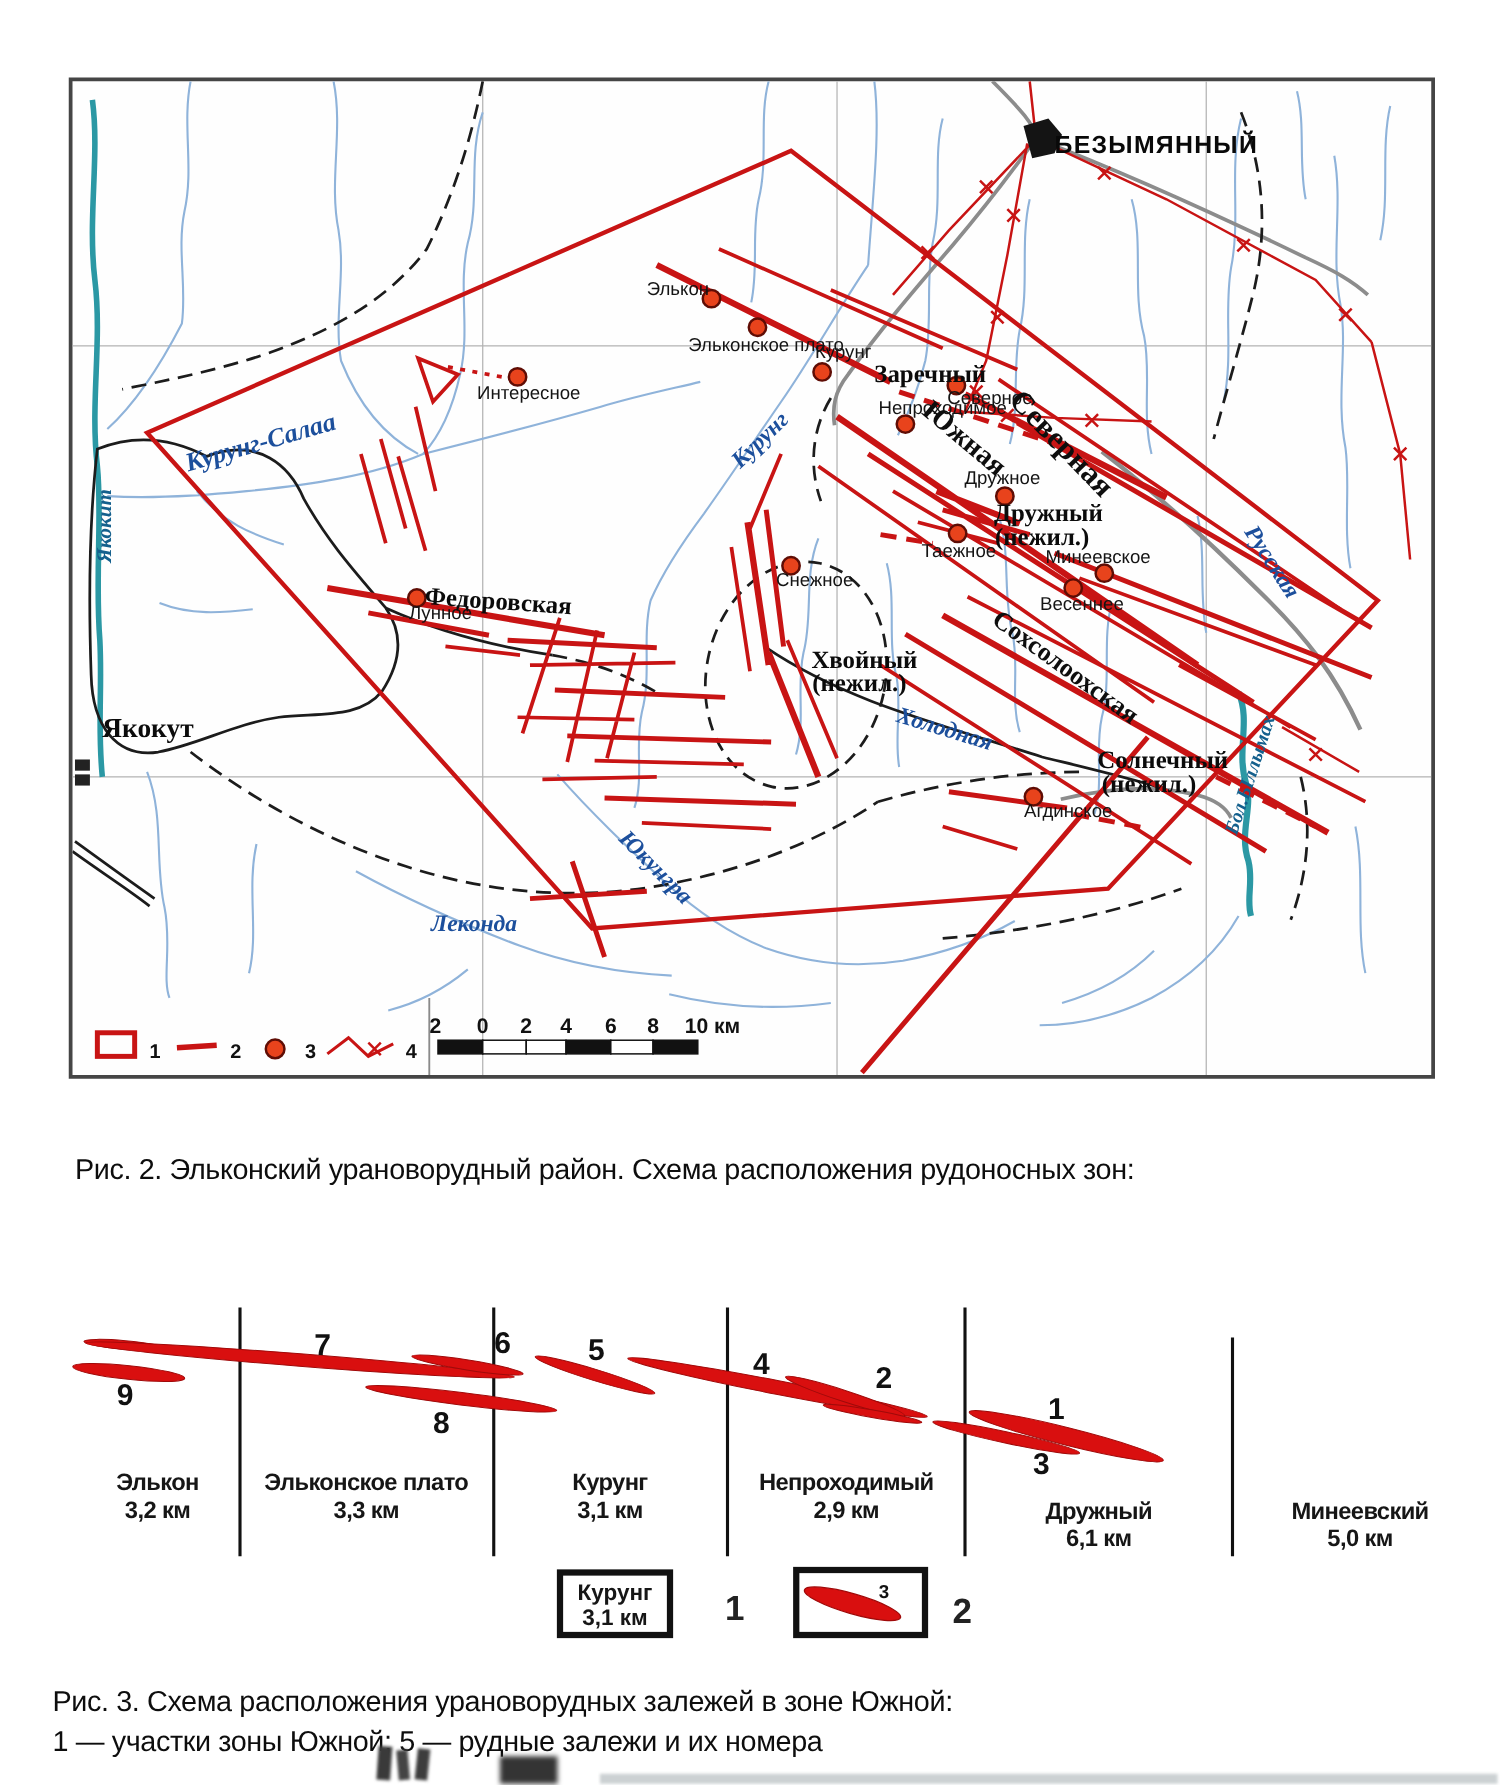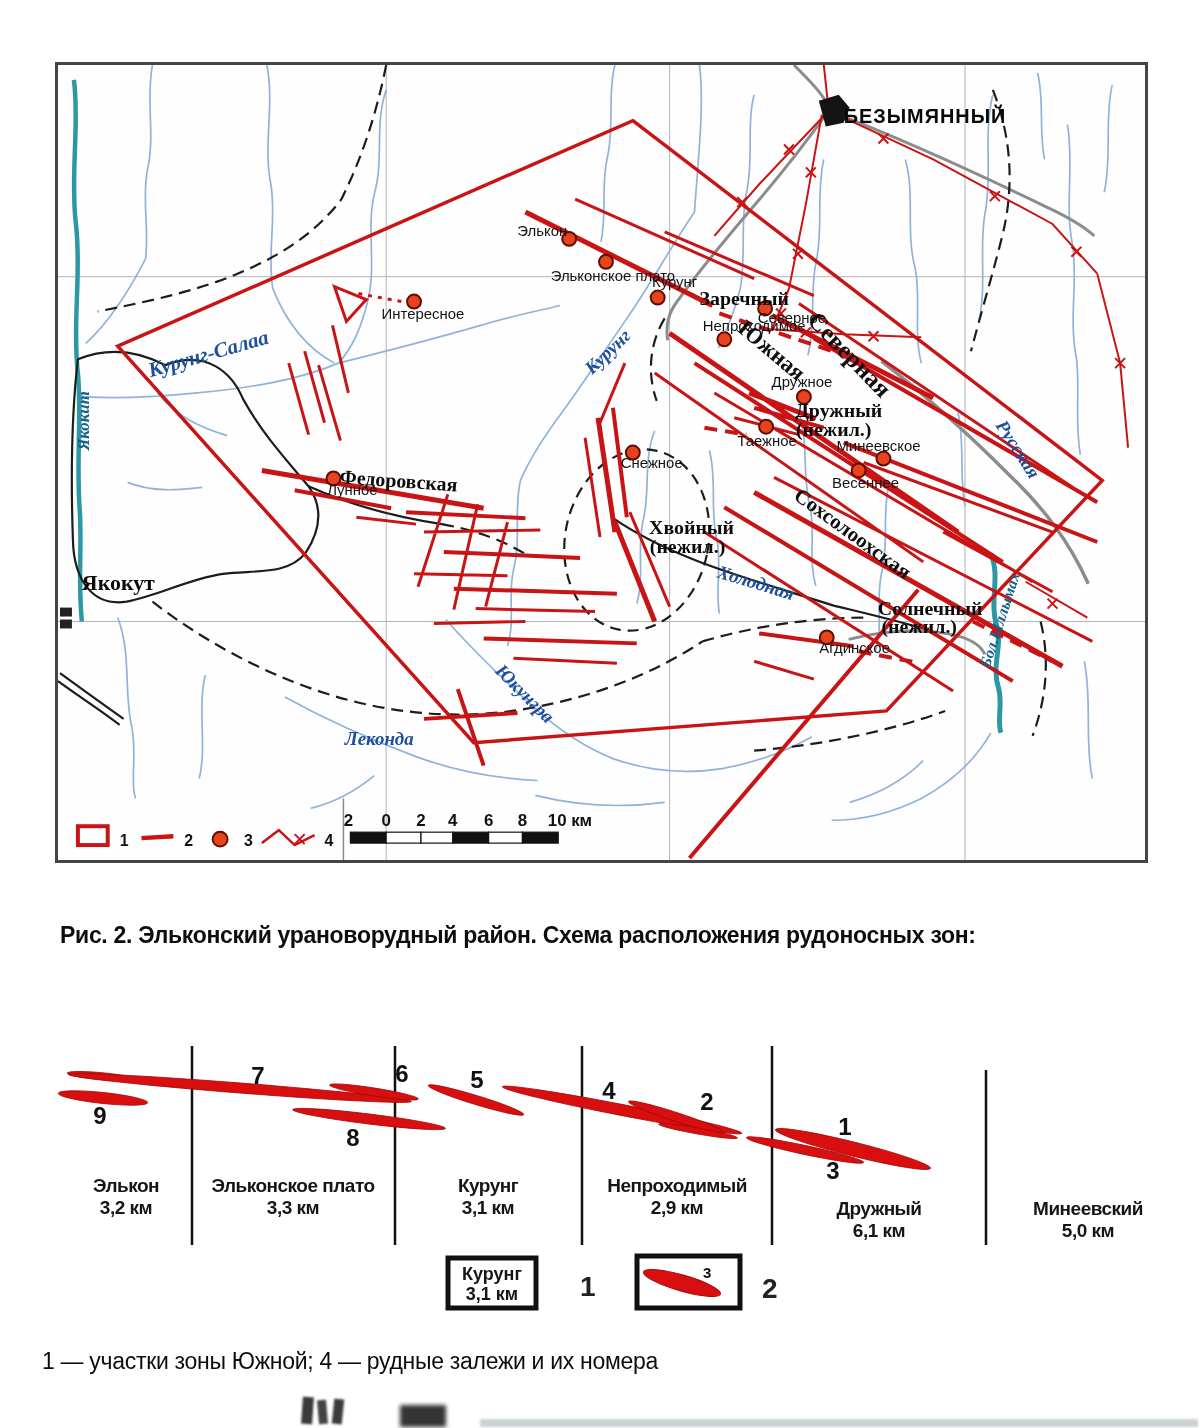--- a/index.html
+++ b/index.html
@@ -16,21 +16,21 @@
   .riv{font-family:"Liberation Serif",serif;font-style:italic;font-weight:bold;font-size:19px;fill:#1c4f9c;}
   .rivteal{fill:#14608d;}
   .setl{font-family:"Liberation Sans",sans-serif;font-weight:bold;font-size:20px;fill:#090909;letter-spacing:1px;}
   .lg{font-family:"Liberation Sans",sans-serif;font-weight:bold;font-size:16px;fill:#111;}
   .tick{font-family:"Liberation Sans",sans-serif;font-weight:bold;font-size:17px;fill:#111;}
   .num3{font-family:"Liberation Sans",sans-serif;font-weight:bold;font-size:24px;fill:#111;}
   .sec{font-family:"Liberation Sans",sans-serif;font-weight:bold;font-size:19px;fill:#161616;letter-spacing:-0.5px;}
   .lgbig{font-family:"Liberation Sans",sans-serif;font-weight:bold;font-size:28px;fill:#222;}
   .lgsm{font-family:"Liberation Sans",sans-serif;font-weight:bold;font-size:18px;fill:#161616;}
   .cap{position:absolute;color:#0d0d0d;font-size:23px;line-height:32px;letter-spacing:-0.3px;}
-  .cap .b{font-weight:bold;display:block;}
+  .cap .b{font-weight:normal;display:block;}
   .artifact{position:absolute;filter:blur(1.2px);}
 </style>
 </head>
 <body>
 
 <div class="abs map-frame">
 <svg viewBox="0 0 1093 800" preserveAspectRatio="none">
 
   <path d="M330,0 V800 M615,0 V800 M912,0 V800 M0,213 H1093 M0,560 H1093" stroke="#b3b3b3" stroke-width="1" fill="none"></path>
   <path d="M287,738 V800" stroke="#8a8a8a" stroke-width="1.5"></path>
@@ -289,20 +289,21 @@
     <text class="lgbig" x="525" y="256">1</text>
     <rect x="582" y="216" width="103" height="52" fill="#fff" stroke="#111" stroke-width="5"></rect>
     <ellipse cx="627" cy="243" rx="40" ry="8" transform="rotate(16 627 243)" fill="#d90f0f" stroke="#a00a0a"></ellipse>
     <text x="648" y="238" style="font-family:'Liberation Sans',sans-serif;font-weight:bold;font-size:15px;fill:#111">3</text>
     <text class="lgbig" x="707" y="258">2</text>
   </g>
 </svg>
 </div>
 
 <p class="cap" style="left:42px;top:1322px;width:1050px;">
-  <span>1 — участки зоны Южной; 4 — рудные залежи и их номера</span>
+  <span class="b">Рис. 3. Схема расположения урановорудных залежей в зоне Южной:</span>
+  <span>1 — участки зоны Южной; 5 — рудные залежи и их номера</span>
 </p>
 
 <div class="artifact" style="left:302px;top:1397px;width:11px;height:27px;background:#3a3a3a;transform:rotate(4deg);"></div>
 <div class="artifact" style="left:318px;top:1400px;width:9px;height:24px;background:#444;transform:rotate(-5deg);"></div>
 <div class="artifact" style="left:333px;top:1399px;width:10px;height:25px;background:#3d3d3d;transform:rotate(6deg);"></div>
 <div class="artifact" style="left:400px;top:1405px;width:46px;height:22px;background:#343434;filter:blur(2px);"></div>
 <div class="artifact" style="left:480px;top:1419px;width:718px;height:8px;background:#ccd1d3;"></div>
 
 </body></html>

